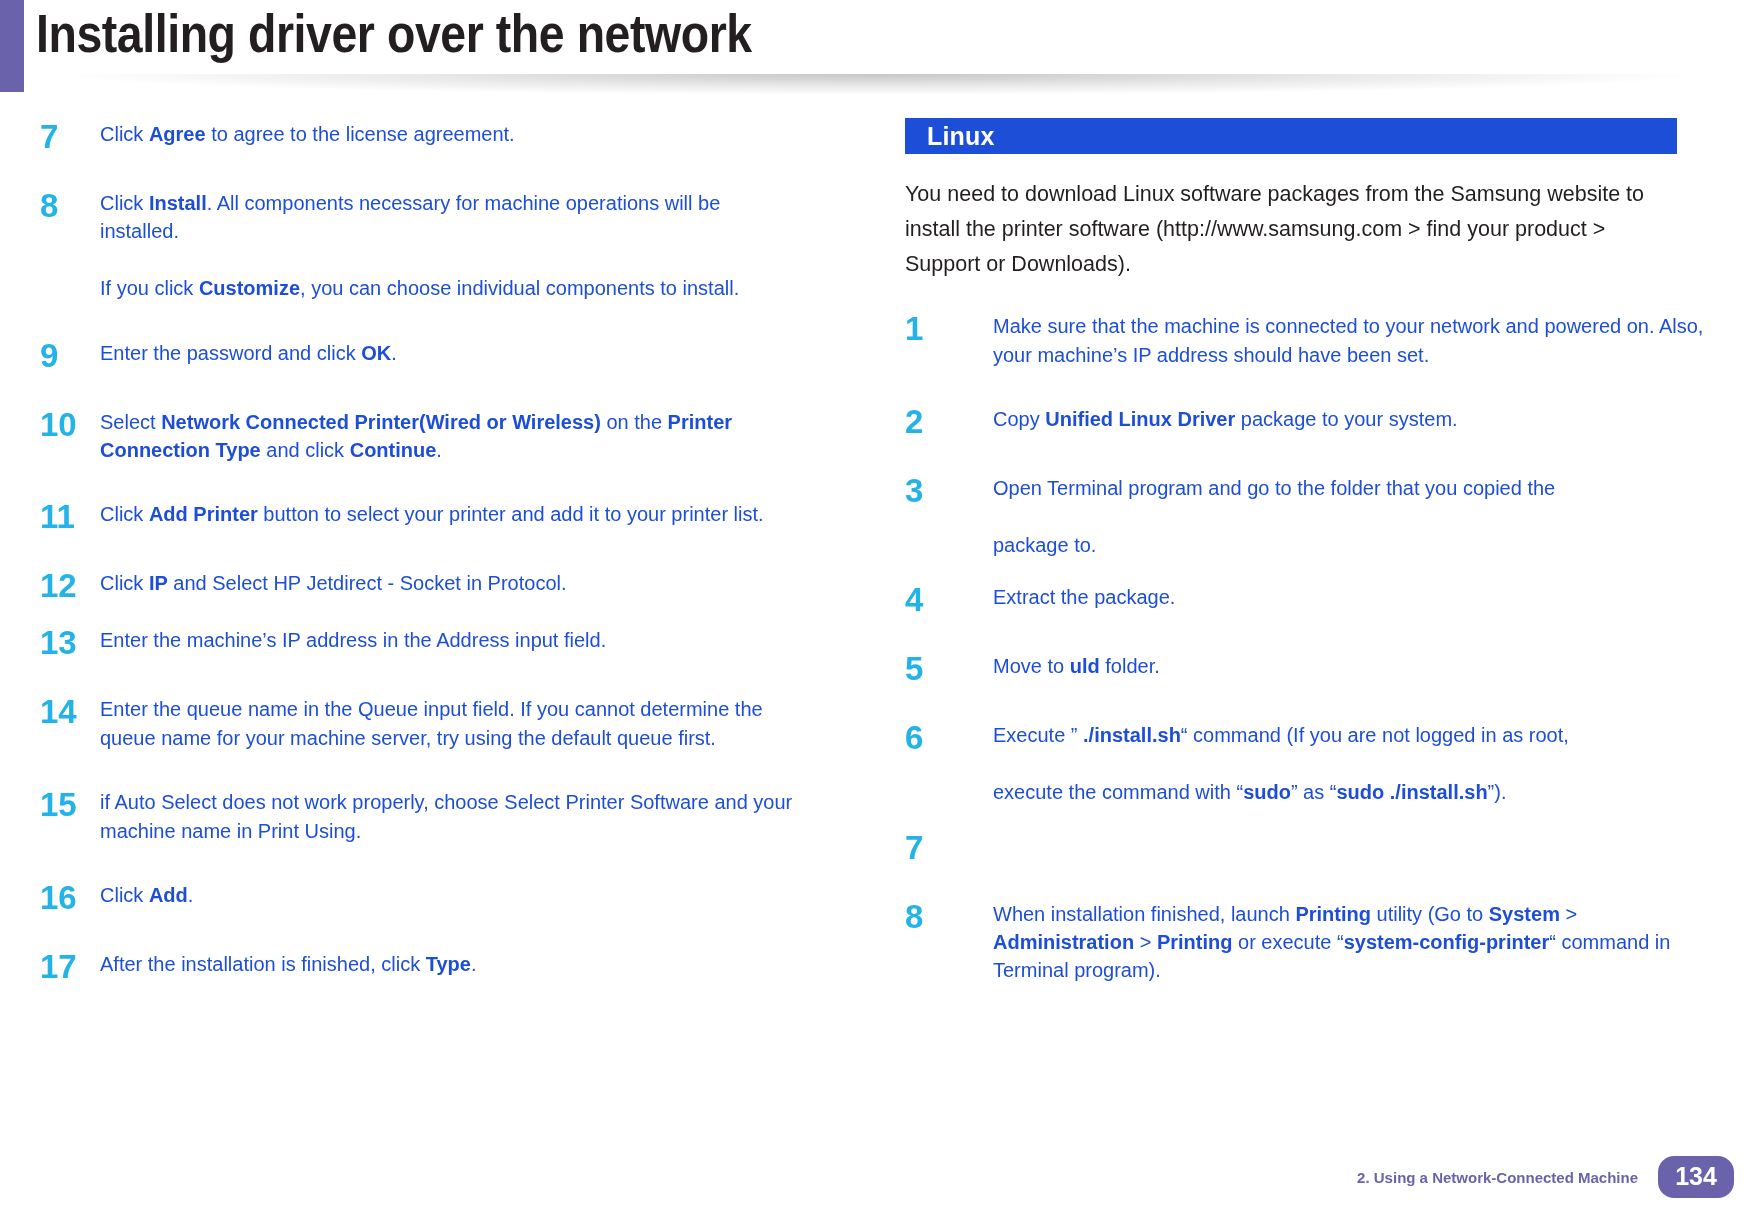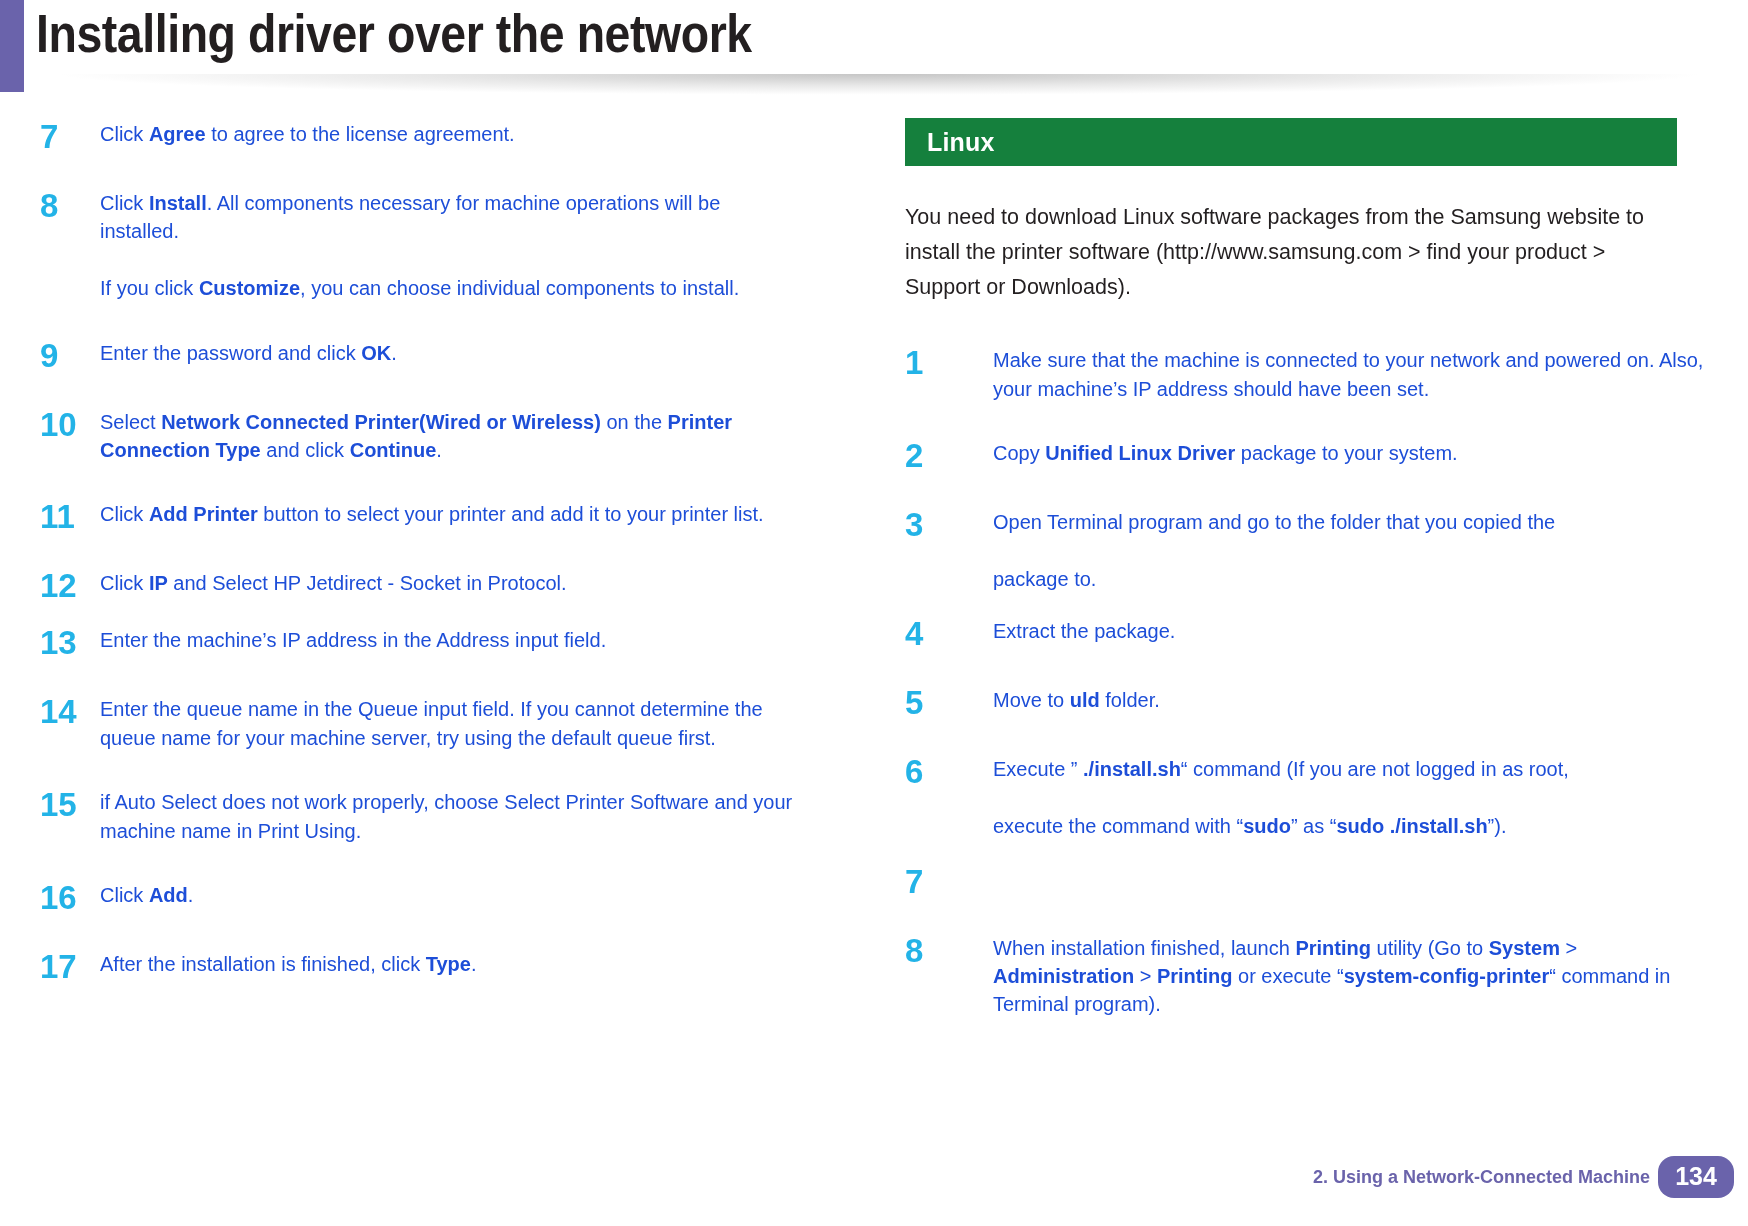--- a/index.html
+++ b/index.html
@@ -65,40 +65,40 @@
   .col {
     position: absolute;
     top: 0;
   }
   .col-left  { left: 40px;  width: 830px; }
   .col-right { left: 905px; width: 800px; }
 
   
   .section-bar {
     width: 772px;
-    height: 48px;
-    background: #15803d;
+    height: 36px;
+    background: #1d4ed8;
     display: flex;
     align-items: center;
-    margin-bottom: 34px;
+    margin-bottom: 23px;
   }
   .section-bar-label {
     color: #ffffff;
     font-size: 25px;
     font-weight: bold;
     padding-left: 22px;
     letter-spacing: 0.2px;
   }
 
   .intro-para {
     font-size: 21.5px;
     color: #231f20;
     line-height: 1.62;
     width: 760px;
-    margin-bottom: 40px;
+    margin-bottom: 29px;
   }
 
   
   .step-list { }
   .step {
     display: flex;
     align-items: flex-start;
     margin-bottom: 22px;
   }
   .step-num {
@@ -134,23 +134,23 @@
   }
   .footer-inner {
     position: absolute;
     right: 14px;
     top: 0;
     display: flex;
     align-items: center;
   }
   .footer-chapter {
     color: #6a63ab;
-    font-size: 18px;
-    font-weight: bold;
-    margin-right: 8px;
+    font-size: 15px;
+    font-weight: bold;
+    margin-right: 20px;
     white-space: nowrap;
   }
   .footer-pagenum {
     background: #6a63ab;
     color: #ffffff;
     font-size: 25px;
     font-weight: bold;
     border-radius: 16px;
     padding: 6px 12px 7px 12px;
     min-width: 52px;

